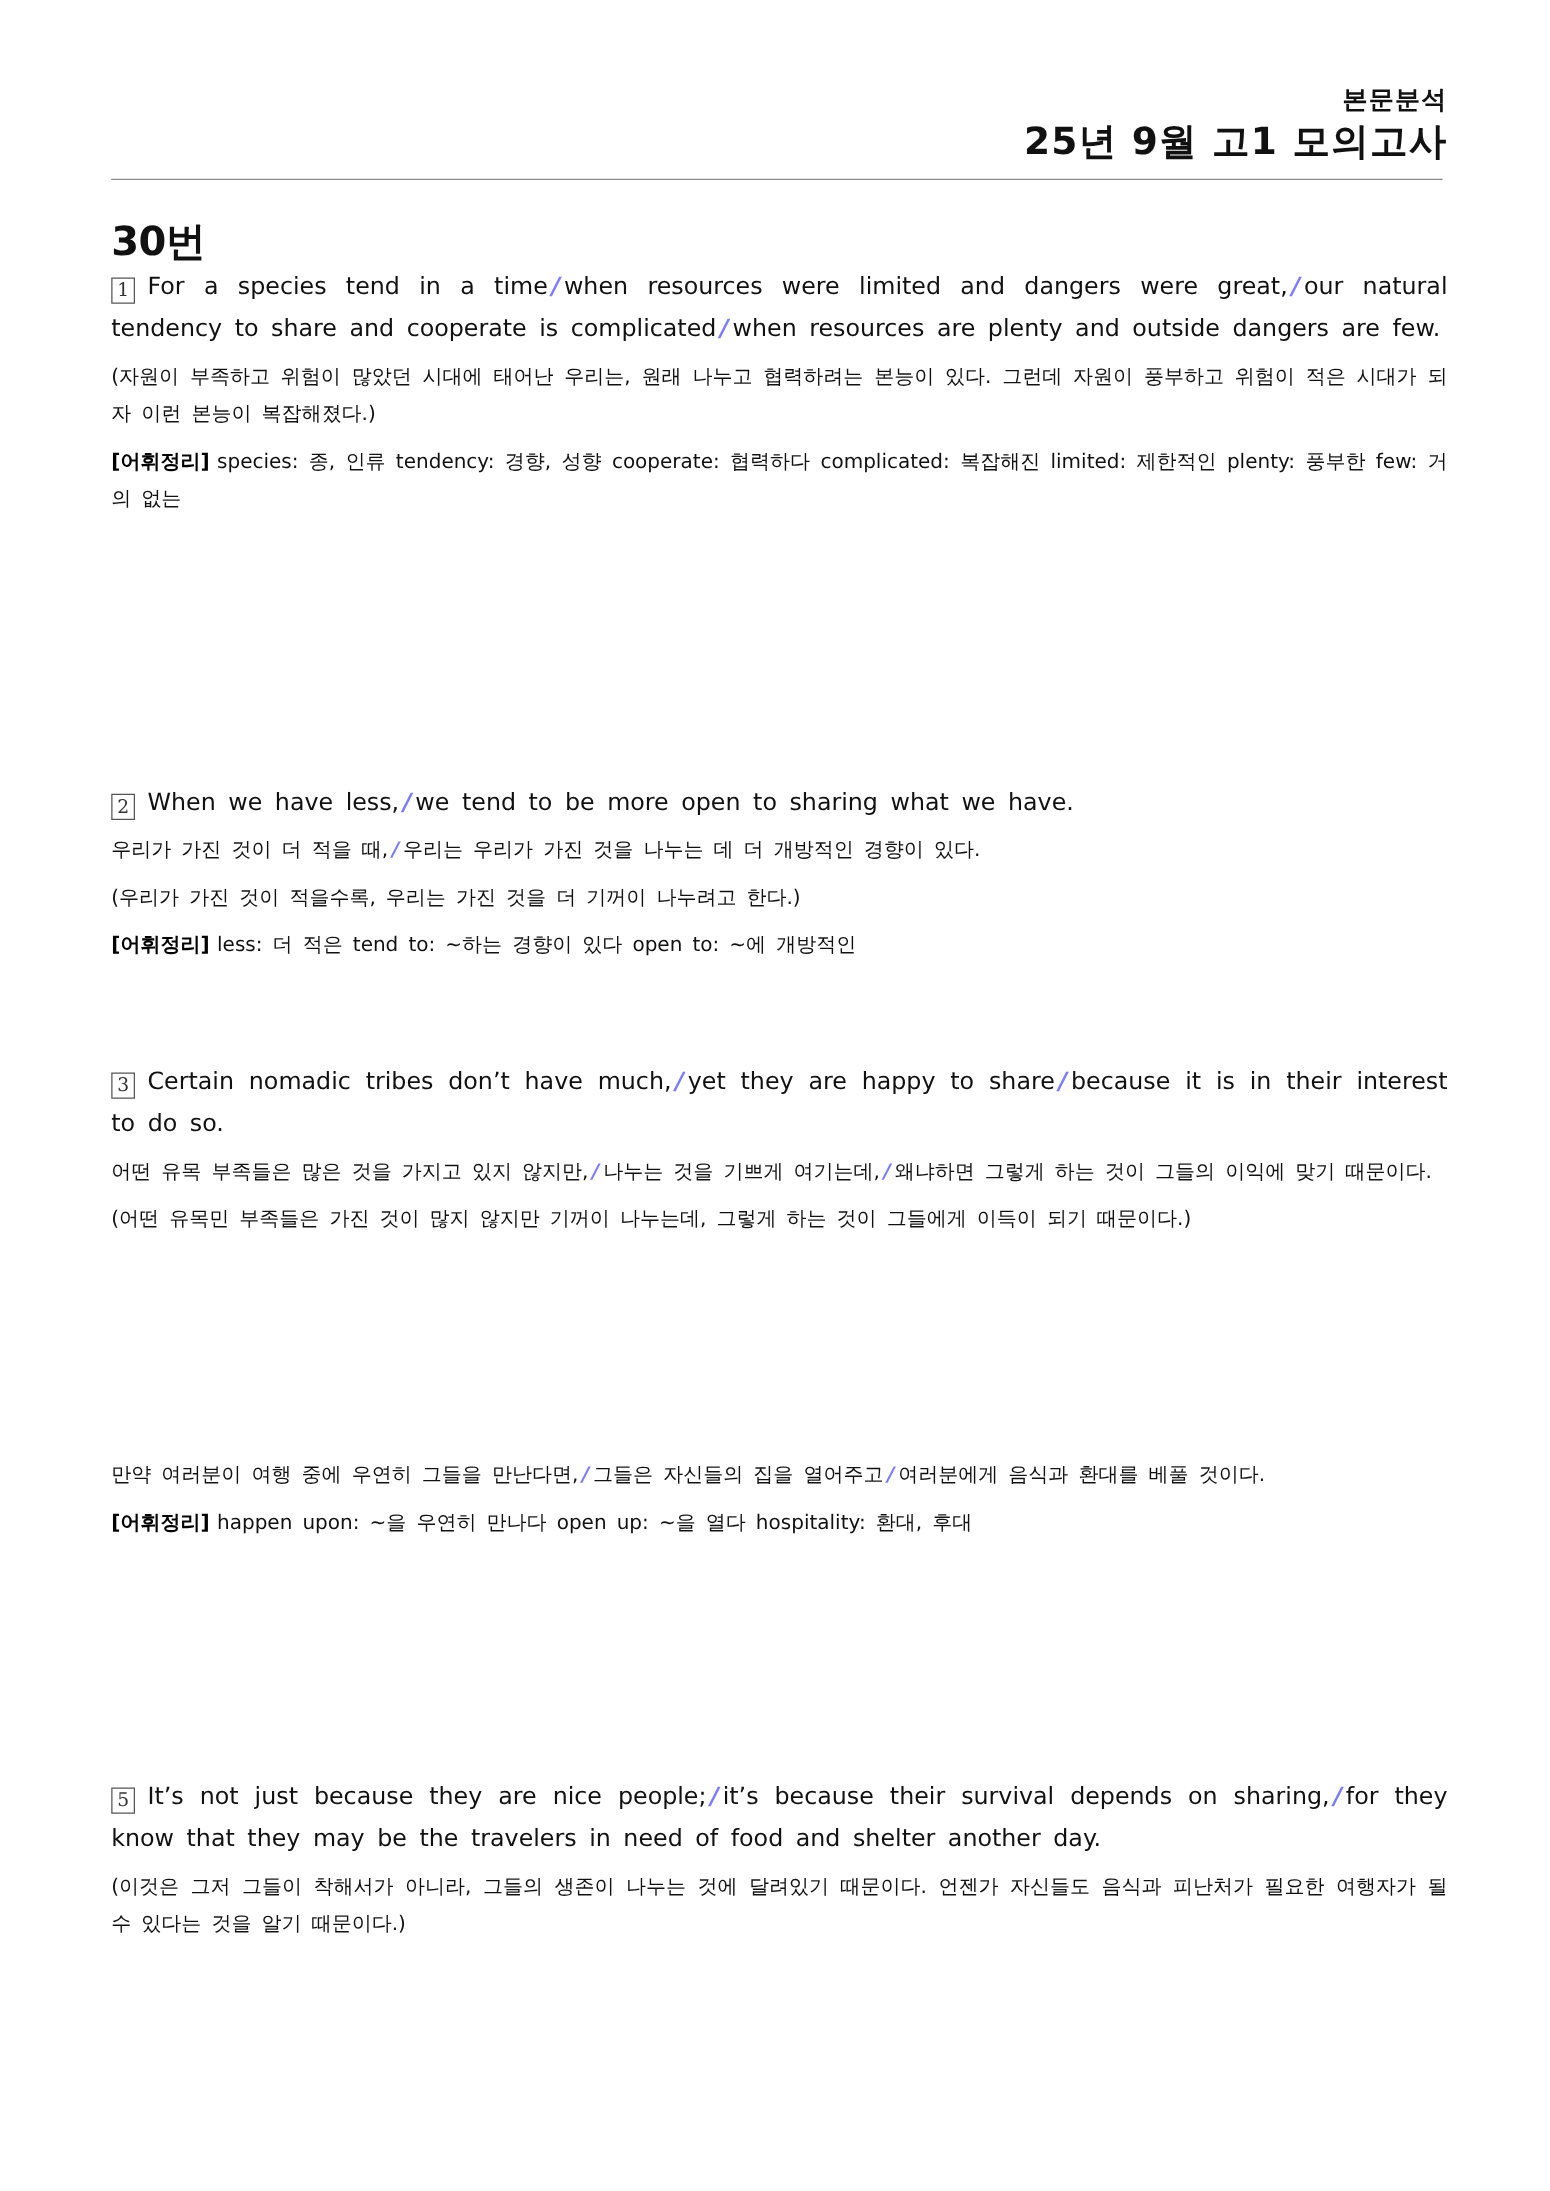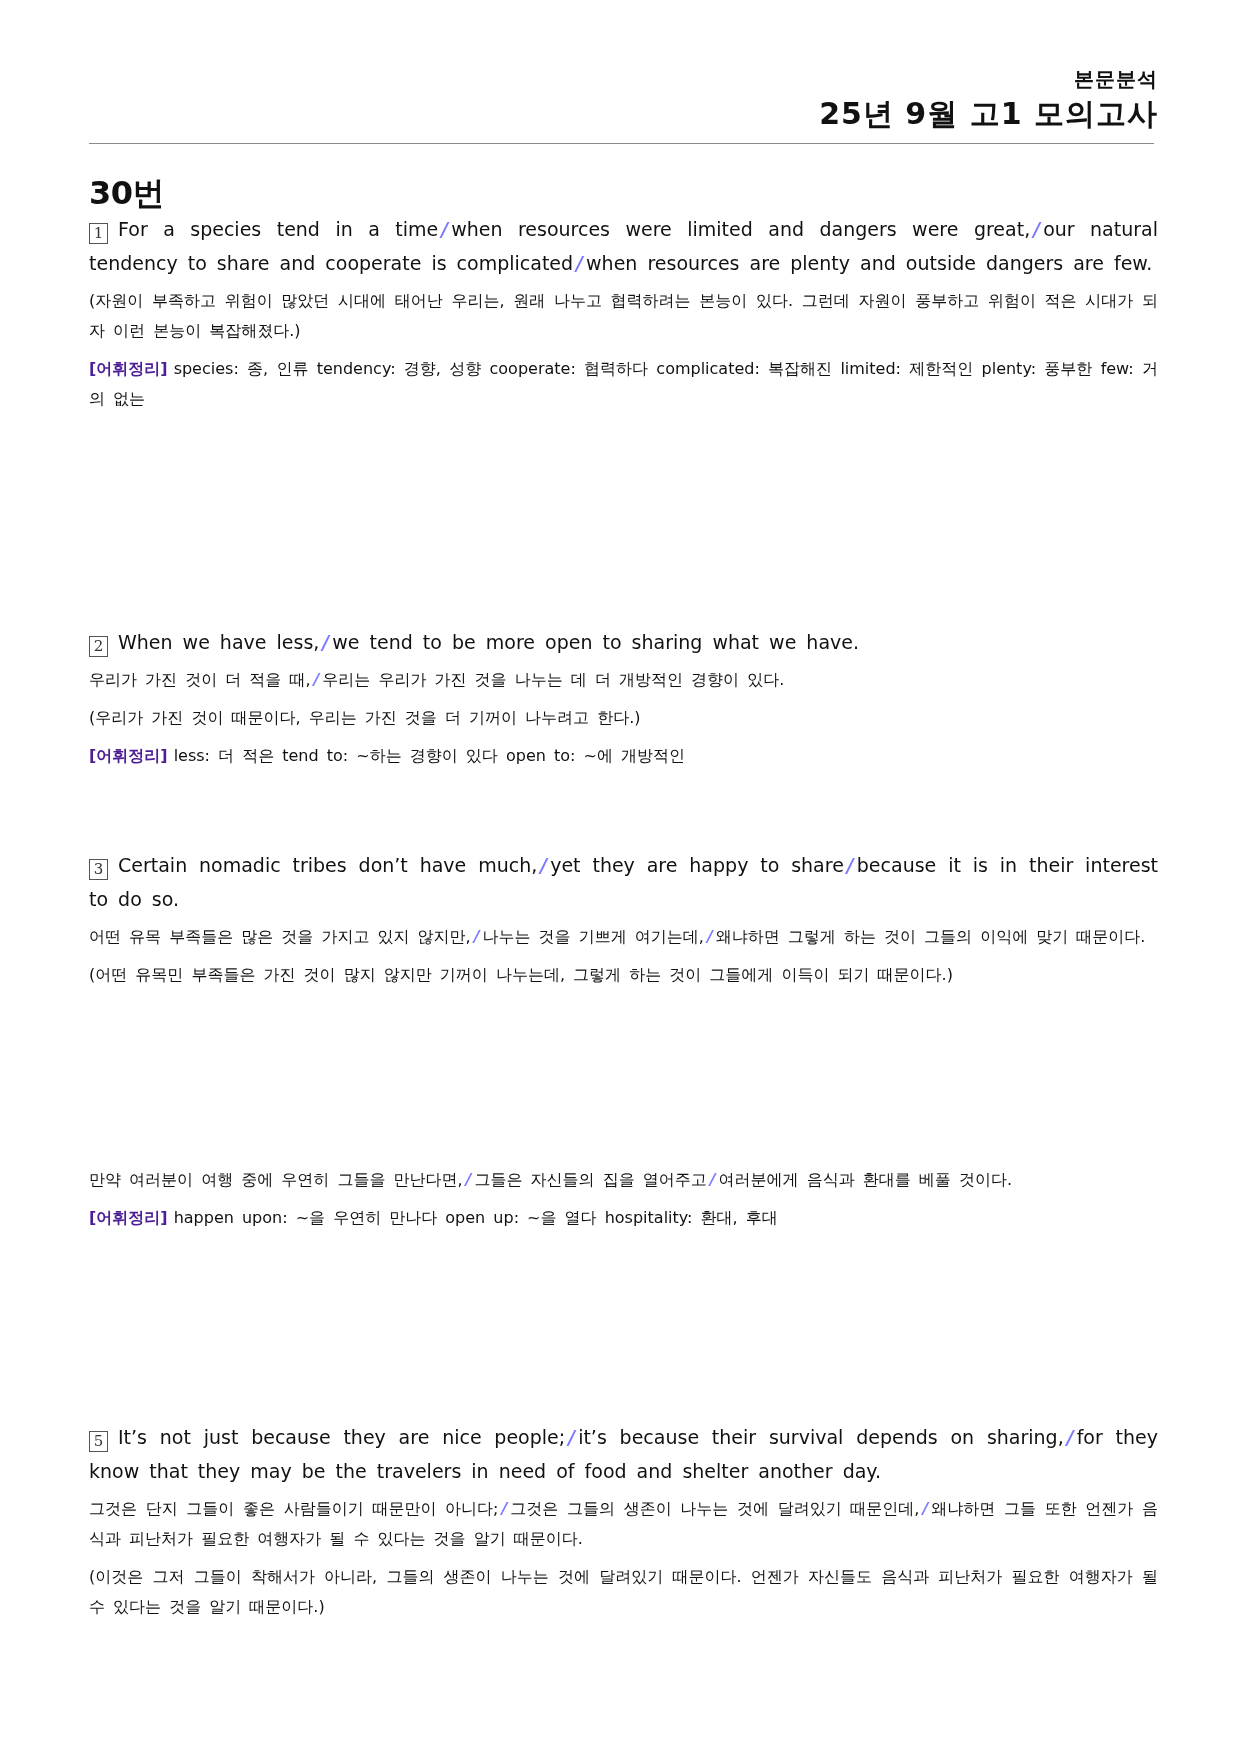--- a/index.html
+++ b/index.html
@@ -16,21 +16,21 @@
     .qnum { position: absolute; left: 0; top: 172px; font-size: 32px; font-weight: bold; letter-spacing: -0.5px; }
     .block { position: absolute; left: 0; width: 1069px; }
     .en { font-size: 19px; line-height: 34px; text-align: justify; word-spacing: 4px; margin: 0 0 6px 0; }
     .ko { font-size: 16px; line-height: 30px; text-align: justify; word-spacing: 3px; margin: 0 0 8px 0; }
     .num {
       display: inline-block; width: 17px; height: 19px; border: 1px solid #555;
       font-family: "DejaVu Serif", serif; font-size: 15px; line-height: 19px; text-align: center;
       margin-right: 10px; vertical-align: -2px; color: #333;
     }
     .sl { color: #7b7bff; font-weight: bold; font-style: italic; padding: 0 3px; }
-    .vlabel { color: #4c1d95; font-weight: bold; margin-right: 6px; }
+    .vlabel { color: #000000; font-weight: bold; margin-right: 6px; }
   </style>
 </head>
 <body>
 
 <div class="page">
   <div class="header">
     <div class="sub">본문분석</div>
     <div class="title">25년 9월 고1 모의고사</div>
   </div>
   <div class="rule"></div>
@@ -38,33 +38,32 @@
 
   <div class="block" style="top:212px;">
     <p class="en"><span class="num">1</span><span>For a species tend in a time</span><span class="sl">/</span><span>when resources were limited and dangers were great,</span><span class="sl">/</span><span>our natural tendency to share and cooperate is complicated</span><span class="sl">/</span><span>when resources are plenty and outside dangers are few.</span></p>
     <p class="ko">(자원이 부족하고 위험이 많았던 시대에 태어난 우리는, 원래 나누고 협력하려는 본능이 있다. 그런데 자원이 풍부하고 위험이 적은 시대가 되자 이런 본능이 복잡해졌다.)</p>
     <p class="ko"><span class="vlabel">[어휘정리]</span><span>species: 종, 인류 tendency: 경향, 성향 cooperate: 협력하다 complicated: 복잡해진 limited: 제한적인 plenty: 풍부한 few: 거의 없는</span></p>
   </div>
 
   <div class="block" style="top:625px;">
     <p class="en"><span class="num">2</span><span>When we have less,</span><span class="sl">/</span><span>we tend to be more open to sharing what we have.</span></p>
     <p class="ko"><span>우리가 가진 것이 더 적을 때,</span><span class="sl">/</span><span>우리는 우리가 가진 것을 나누는 데 더 개방적인 경향이 있다.</span></p>
-    <p class="ko">(우리가 가진 것이 때문이다, 우리는 가진 것을 더 기꺼이 나누려고 한다.)</p>
+    <p class="ko">(우리가 가진 것이 적을수록, 우리는 가진 것을 더 기꺼이 나누려고 한다.)</p>
     <p class="ko"><span class="vlabel">[어휘정리]</span><span>less: 더 적은 tend to: ~하는 경향이 있다 open to: ~에 개방적인</span></p>
   </div>
 
   <div class="block" style="top:848px;">
     <p class="en"><span class="num">3</span><span>Certain nomadic tribes don’t have much,</span><span class="sl">/</span><span>yet they are happy to share</span><span class="sl">/</span><span>because it is in their interest to do so.</span></p>
     <p class="ko"><span>어떤 유목 부족들은 많은 것을 가지고 있지 않지만,</span><span class="sl">/</span><span>나누는 것을 기쁘게 여기는데,</span><span class="sl">/</span><span>왜냐하면 그렇게 하는 것이 그들의 이익에 맞기 때문이다.</span></p>
     <p class="ko">(어떤 유목민 부족들은 가진 것이 많지 않지만 기꺼이 나누는데, 그렇게 하는 것이 그들에게 이득이 되기 때문이다.)</p>
   </div>
 
   <div class="block" style="top:1165px;">
     <p class="ko"><span>만약 여러분이 여행 중에 우연히 그들을 만난다면,</span><span class="sl">/</span><span>그들은 자신들의 집을 열어주고</span><span class="sl">/</span><span>여러분에게 음식과 환대를 베풀 것이다.</span></p>
     <p class="ko"><span class="vlabel">[어휘정리]</span><span>happen upon: ~을 우연히 만나다 open up: ~을 열다 hospitality: 환대, 후대</span></p>
   </div>
 
   <div class="block" style="top:1420px;">
     <p class="en"><span class="num">5</span><span>It’s not just because they are nice people;</span><span class="sl">/</span><span>it’s because their survival depends on sharing,</span><span class="sl">/</span><span>for they know that they may be the travelers in need of food and shelter another day.</span></p>
-    <p class="ko"><span>그것은 단지 그들이 좋은 사람들이기 때문만이 아니다;</span><span class="sl">/</span><span>그것은 그들의 생존이 나누는 것에 달려있기 때문인데,</span><span class="sl">/</span><span>왜냐하면 그들 또한 언젠가 음식과 피난처가 필요한 여행자가 될 수 있다는 것을 알기 때문이다.</span></p>
     <p class="ko">(이것은 그저 그들이 착해서가 아니라, 그들의 생존이 나누는 것에 달려있기 때문이다. 언젠가 자신들도 음식과 피난처가 필요한 여행자가 될 수 있다는 것을 알기 때문이다.)</p>
   </div>
 </div>
 
 </body></html>

